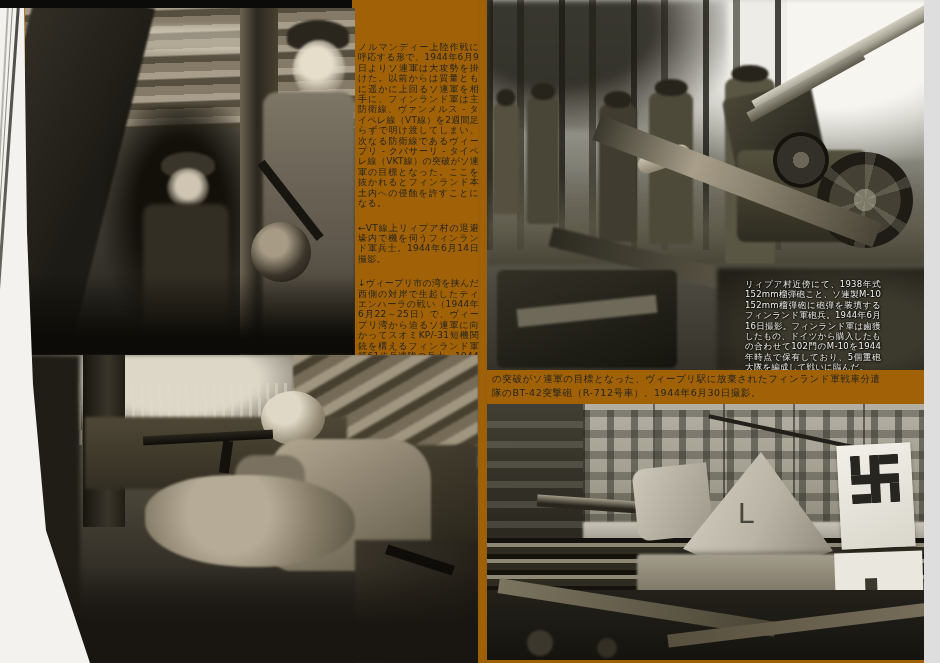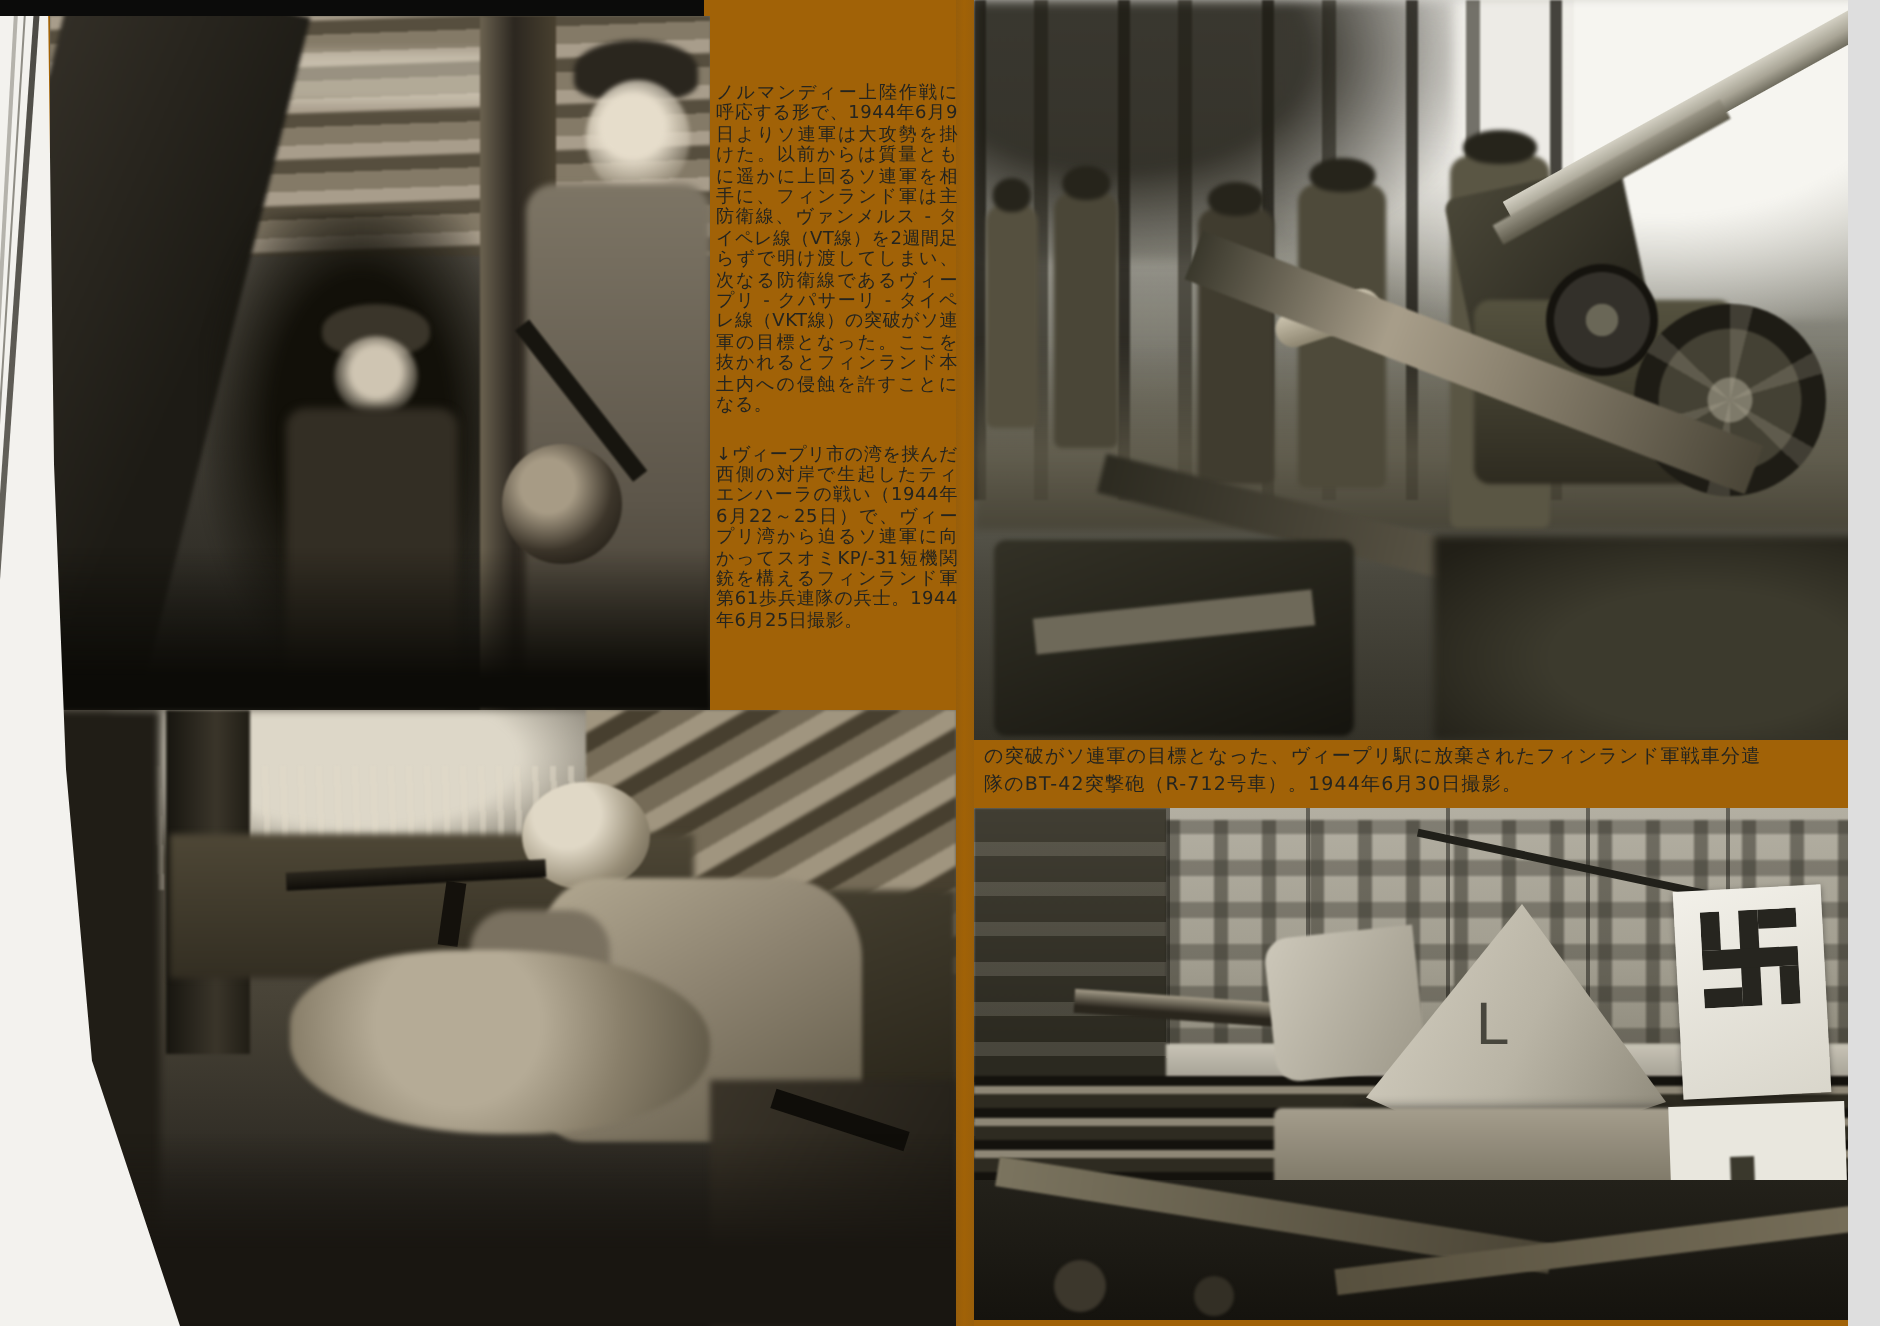--- a/index.html
+++ b/index.html
@@ -51,20 +51,21 @@
       <div class="ly" style="left:136px;top:144px;width:54px;height:26px;border-radius:50% 50% 40% 40%;background:#3a352a;filter:blur(1px);"></div>
       <div class="ly" style="left:142px;top:160px;width:42px;height:40px;border-radius:50%;background:radial-gradient(circle at 50% 45%,#cfc5b2 0 40%,rgba(150,140,120,0) 80%);filter:blur(1px);"></div>
       <div class="ly" style="left:118px;top:196px;width:86px;height:151px;border-radius:10px;background:#332e24;filter:blur(2px);"></div>
       <div class="ly" style="left:236px;top:150px;width:96px;height:9px;background:#17150f;transform:rotate(52deg);transform-origin:left center;filter:blur(.5px);"></div>
       <div class="ly" style="left:226px;top:214px;width:60px;height:60px;border-radius:50%;background:radial-gradient(circle at 38% 35%,#a79b85 0 25%,#3c352a 60%,#16130d 100%);filter:blur(.6px);"></div>
       <div class="ly" style="left:0;bottom:0;width:330px;height:80px;background:linear-gradient(180deg,rgba(10,9,6,0),#0c0b07 80%);filter:blur(1px);"></div>
     </figure>
 
     <div class="textcol">
       <p>ノルマンディー上陸作戦に呼応する形で、1944年6月9日よりソ連軍は大攻勢を掛けた。以前からは質量ともに遥かに上回るソ連軍を相手に、フィンランド軍は主防衛線、ヴァンメルス - タイペレ線（VT線）を2週間足らずで明け渡してしまい、次なる防衛線であるヴィープリ - クパサーリ - タイペレ線（VKT線）の突破がソ連軍の目標となった。ここを抜かれるとフィンランド本土内への侵蝕を許すことになる。</p>
+      <p>←VT線上リィプア村の退避壕内で機を伺うフィンランド軍兵士。1944年6月14日撮影。</p>
       <p>↓ヴィープリ市の湾を挟んだ西側の対岸で生起したティエンハーラの戦い（1944年6月22～25日）で、ヴィープリ湾から迫るソ連軍に向かってスオミKP/-31短機関銃を構えるフィンランド軍第61歩兵連隊の兵士。1944年6月25日撮影。</p>
     </div>
 
     <figure class="ph" style="left:25px;top:355px;width:453px;height:308px;background:linear-gradient(180deg,#6e695e 0%,#5a5549 22%,#474236 48%,#2a2721 78%,#16140f 100%);">
       <div class="ly" style="left:30px;top:0;width:250px;height:78px;background:radial-gradient(ellipse at 50% 30%,#ddd7c8 0 45%,rgba(190,183,165,0) 85%);filter:blur(2px);"></div>
       <div class="ly" style="left:0;top:28px;width:300px;height:62px;background:repeating-linear-gradient(88deg,rgba(225,218,200,.5) 0 3px,rgba(90,84,68,0) 3px 9px);filter:blur(.5px);"></div>
       <div class="ly" style="left:58px;top:0;width:42px;height:172px;background:linear-gradient(90deg,#17150f,#3a352a 60%,#201d15);filter:blur(.7px);"></div>
       <div class="ly" style="left:0;top:0;width:55px;height:308px;background:#201d16;filter:blur(2px);"></div>
       <div class="ly" style="left:268px;top:0;width:185px;height:132px;background:repeating-linear-gradient(150deg,#a0957f 0 9px,#473f2f 11px 19px,#756b57 19px 30px);filter:blur(.8px);"></div>
       <div class="ly" style="left:300px;top:90px;width:153px;height:122px;background:linear-gradient(160deg,#4a4434,#262217);filter:blur(1.5px);"></div>
@@ -99,20 +100,21 @@
       <div class="ly" style="left:262px;top:112px;width:130px;height:11px;background:linear-gradient(180deg,#9a9687,#5c5849);transform:rotate(-29deg);transform-origin:left center;filter:blur(.4px);"></div>
       <div class="ly" style="left:250px;top:150px;width:130px;height:92px;border-radius:8px;background:linear-gradient(180deg,#55523f,#2e2b20);filter:blur(1px);"></div>
       <div class="ly" style="left:286px;top:132px;width:56px;height:56px;border-radius:50%;background:radial-gradient(circle,#6a6757 0 20%,#33302a 21% 60%,#15130e 61% 100%);filter:blur(.5px);"></div>
       <div class="ly" style="left:330px;top:152px;width:96px;height:96px;border-radius:50%;background:radial-gradient(circle,#7e7a6a 0 16%,#444134 17% 52%,#1e1c15 53% 74%,#3a372c 75% 100%);filter:blur(.4px);"></div>
       <div class="ly" style="left:330px;top:152px;width:96px;height:96px;border-radius:50%;background:repeating-conic-gradient(rgba(200,193,172,.38) 0 14deg,rgba(0,0,0,0) 14deg 60deg);opacity:.55;filter:blur(.5px);"></div>
       <div class="ly" style="left:90px;top:222px;width:300px;height:26px;background:linear-gradient(90deg,#3a382c,#a89e8a 35%,#8d8471 55%,#4a4537);transform:rotate(21deg);transform-origin:right center;filter:blur(.6px);"></div>
       <div class="ly" style="left:60px;top:258px;width:260px;height:20px;background:linear-gradient(90deg,#2c2a20,#6e6756);transform:rotate(14deg);filter:blur(1px);"></div>
       <div class="ly" style="left:10px;top:270px;width:180px;height:98px;border-radius:6px;background:linear-gradient(160deg,#333126,#15140e);filter:blur(1px);"></div>
       <div class="ly" style="left:30px;top:302px;width:140px;height:18px;background:#6e6959;transform:rotate(-6deg);filter:blur(.8px);"></div>
       <div class="ly" style="left:230px;top:268px;width:223px;height:102px;background:radial-gradient(ellipse at 60% 60%,#3c3a2d 0 40%,#211f17 90%);filter:blur(2px);"></div>
+      <div class="ovcap">リィプア村近傍にて、1938年式152mm榴弾砲こと、ソ連製M-10 152mm榴弾砲に砲弾を装填するフィンランド軍砲兵。1944年6月16日撮影。フィンランド軍は鹵獲したもの、ドイツから購入したもの合わせて102門のM-10を1944年時点で保有しており、5個重砲大隊を編成して戦いに臨んだ。</div>
     </figure>
 
     <p class="btcap">の突破がソ連軍の目標となった、ヴィープリ駅に放棄されたフィンランド軍戦車分遣隊のBT-42突撃砲（R-712号車）。1944年6月30日撮影。</p>
 
     <figure class="ph" style="left:487px;top:404px;width:453px;height:256px;background:linear-gradient(180deg,#8b887e 0%,#a5a298 10%,#7b786d 32%,#5f5c51 48%,#3f3d34 68%,#23211b 86%,#191813 100%);">
       <div class="ly" style="left:0;top:0;width:100px;height:172px;background:linear-gradient(180deg,#413e33,#2b2920 70%);filter:blur(.5px);"></div>
       <div class="ly" style="left:0;top:4px;width:100px;height:160px;background:repeating-linear-gradient(0deg,rgba(190,186,172,.2) 0 7px,rgba(0,0,0,0) 7px 20px);"></div>
       <div class="ly" style="left:96px;top:0;width:357px;height:125px;background:linear-gradient(180deg,#b3afa2 0,#a29e90 60%,#8e8a7c);filter:blur(.3px);"></div>
       <div class="ly" style="left:96px;top:6px;width:357px;height:112px;background:repeating-linear-gradient(90deg,rgba(35,33,25,.55) 0 7px,rgba(0,0,0,0) 7px 24px),repeating-linear-gradient(0deg,rgba(35,33,25,.4) 0 8px,rgba(0,0,0,0) 8px 21px);opacity:.85;filter:blur(.4px);"></div>
       <div class="ly" style="left:96px;top:0;width:357px;height:125px;background:repeating-linear-gradient(90deg,rgba(20,19,14,.5) 0 2px,rgba(0,0,0,0) 2px 70px);"></div>

